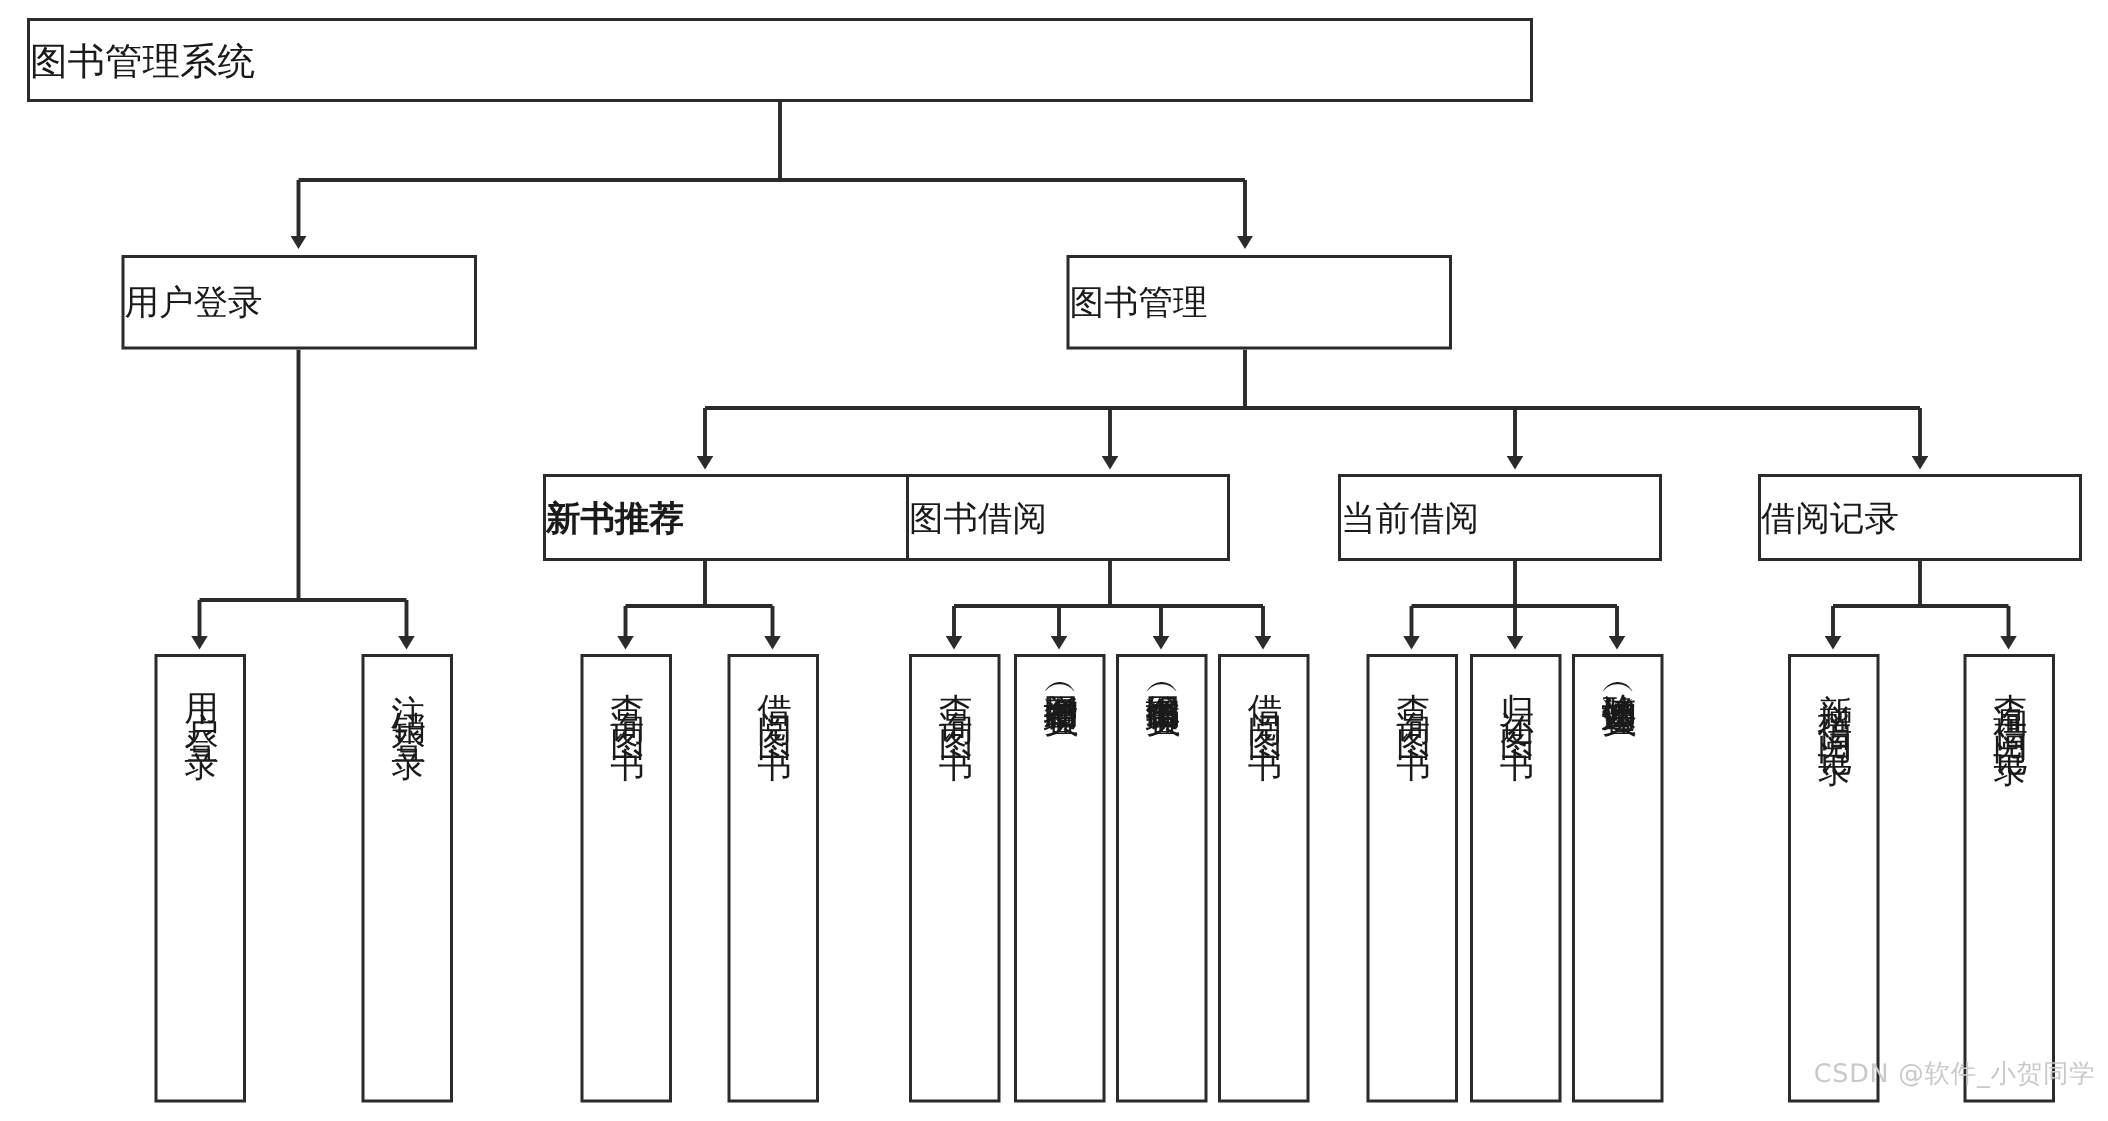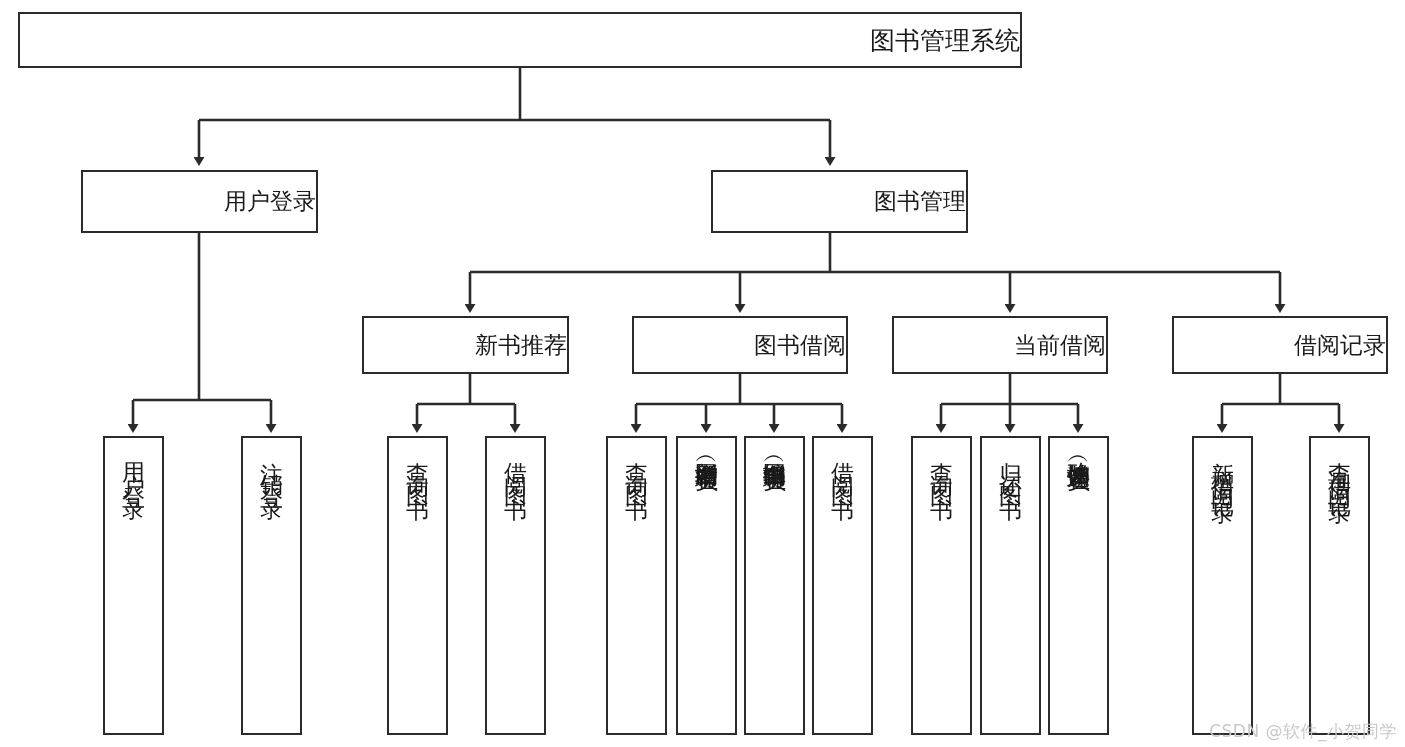--- a/index.html
+++ b/index.html
@@ -25,21 +25,21 @@
     height: 747px;
     pointer-events: none;
   }
   .node {
     position: absolute;
     box-sizing: border-box;
     border: 2px solid #2b2b2b;
     background: #ffffff;
     display: flex;
     align-items: center;
-    justify-content: flex-end;
+    justify-content: flex-start;
     color: #1a1a1a;
   }
   .node.root {
     font-size: 25px;
   }
   .node.lvl2 {
     font-size: 23px;
   }
   .node.lvl3 {
     font-size: 23px;
@@ -58,21 +58,21 @@
     letter-spacing: 3px;
     white-space: nowrap;
     color: #1a1a1a;
   }
   .leaf-short .vtext { letter-spacing: 12px; }
   .leaf-mid   .vtext { letter-spacing: 8px; }
   .leaf-long  .vtext { letter-spacing: 1px; }
   .watermark {
     position: absolute;
     right: 8px;
-    bottom: 4px;
+    bottom: 20px;
     font-size: 17px;
     color: #c9c9c9;
     white-space: nowrap;
     letter-spacing: 0.5px;
   }
 </style>
 </head>
 <body>
 
 <div id="canvas">
@@ -131,24 +131,24 @@
     <span>图书管理系统</span>
   </div>
 
   <div class="node lvl2" style="left:81px; top:170px; width:237px; height:63px;">
     <span>用户登录</span>
   </div>
   <div class="node lvl2" style="left:711px; top:170px; width:257px; height:63px;">
     <span>图书管理</span>
   </div>
 
-  <div class="node lvl3" style="left:362px; top:316px; width:207px; height:58px;">
+  <div class="node lvl3" style="left:362px; top:316px; width:260px; height:58px;font-weight:bold;">
     <span>新书推荐</span>
   </div>
-  <div class="node lvl3" style="left:632px; top:316px; width:216px; height:58px;">
+  <div class="node lvl3" style="left:604px; top:316px; width:216px; height:58px;">
     <span>图书借阅</span>
   </div>
   <div class="node lvl3" style="left:892px; top:316px; width:216px; height:58px;">
     <span>当前借阅</span>
   </div>
   <div class="node lvl3" style="left:1172px; top:316px; width:216px; height:58px;">
     <span>借阅记录</span>
   </div>
 
   <div class="node leaf leaf-short" style="left:103px; top:436px; width:61px; height:299px;">

